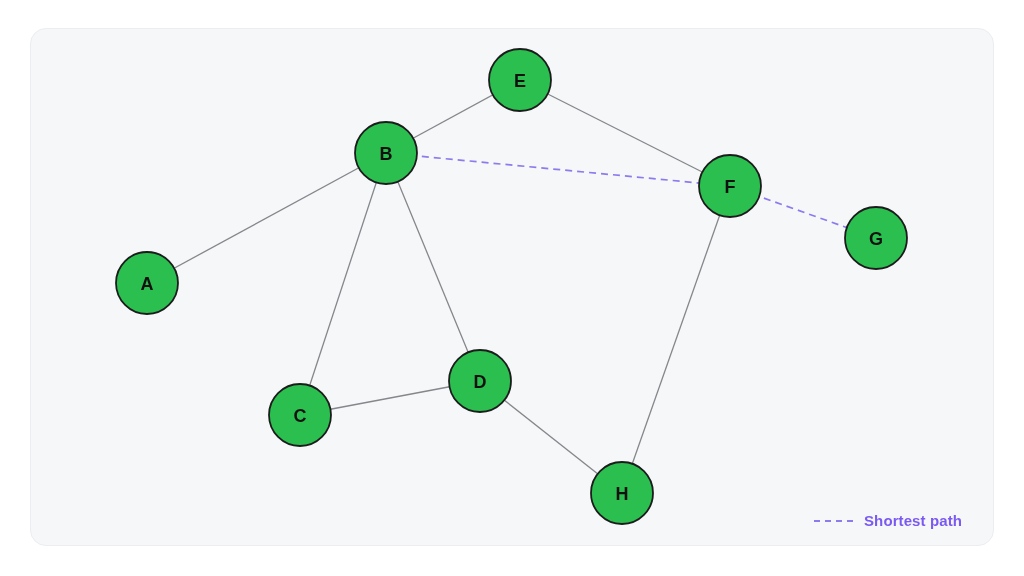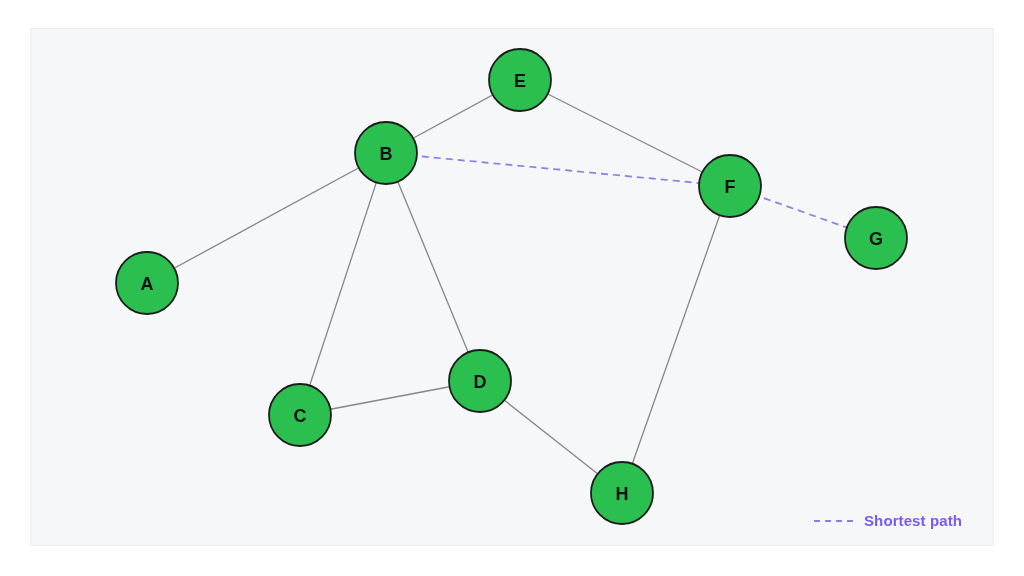--- a/index.html
+++ b/index.html
@@ -7,21 +7,21 @@
     width: 1024px; height: 576px;
     background: #ffffff;
     font-family: "Liberation Sans", "DejaVu Sans", sans-serif;
     overflow: hidden;
     position: relative;
   }
   .card {
     position: absolute;
     left: 30px; top: 28px;
     width: 964px; height: 518px;
-    border-radius: 0;
+    border-radius: 16px;
     border: 1px solid #ebedf0;
     background: #f6f7f9;
   }
   #graph-svg {
     position: absolute;
     left: 0; top: 0;
     width: 1024px; height: 576px;
     display: block;
   }
   .node-label {

